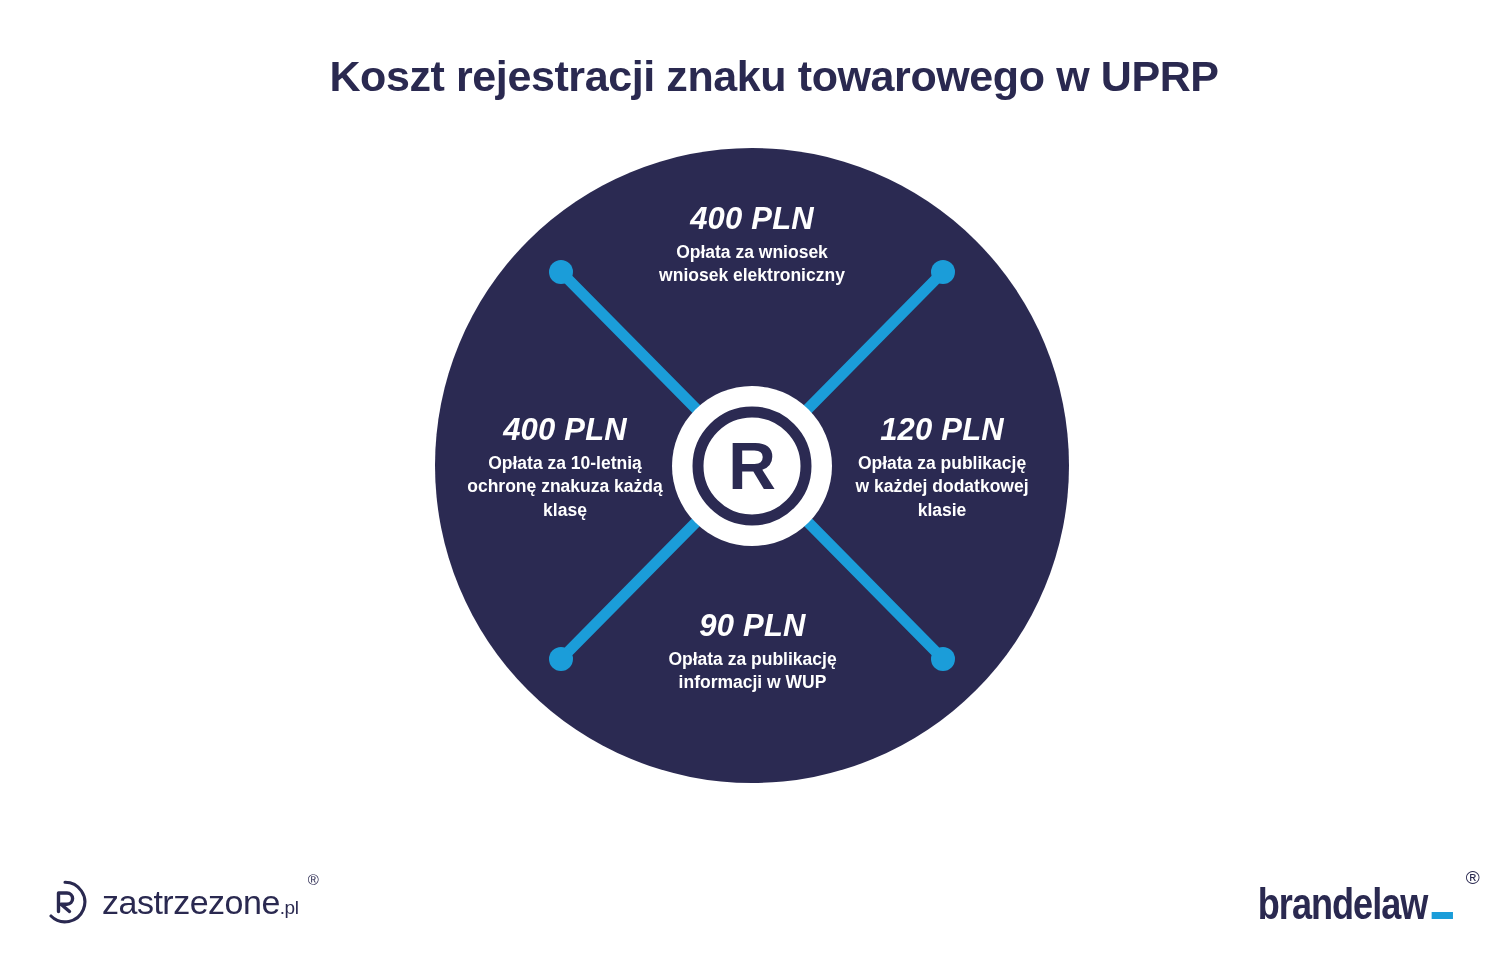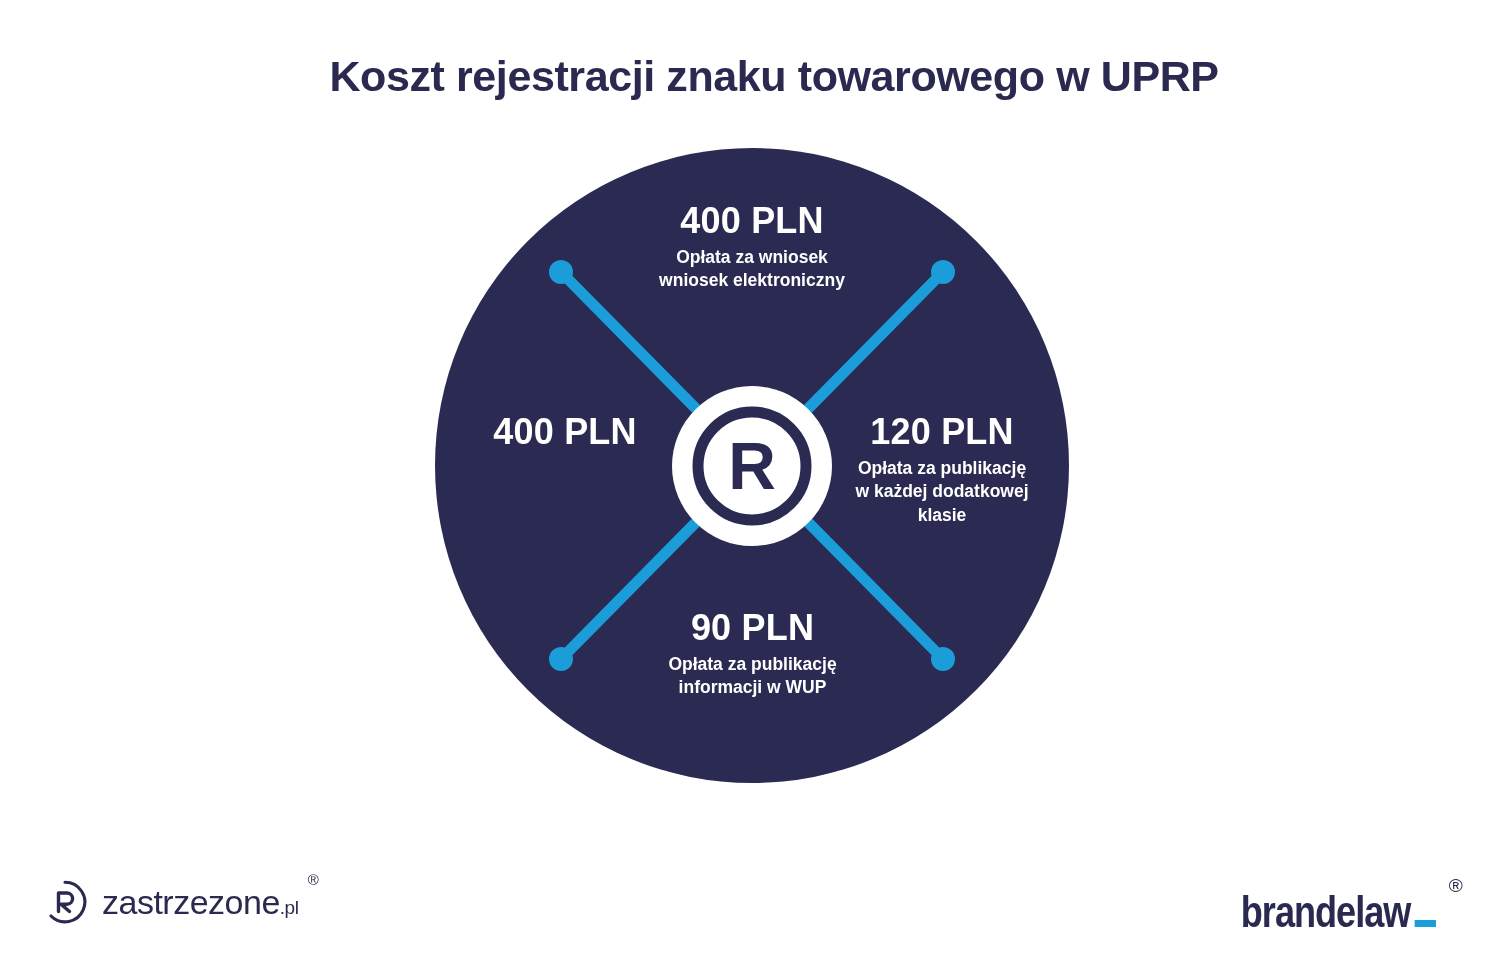--- a/index.html
+++ b/index.html
@@ -76,25 +76,26 @@
   }
 
   
   .quad {
     position: absolute;
     color: #ffffff;
     text-align: center;
     line-height: 1.0;
   }
   .quad .amount {
-    font-size: 36px;
+    font-size: 31px;
     font-weight: bold;
     letter-spacing: 0.2px;
     margin-bottom: 7px;
     white-space: nowrap;
+    font-style: italic;
   }
   .quad .desc {
     font-size: 17.5px;
     font-weight: 700;
     line-height: 1.33;
   }
   .quad .desc span {
     display: block;
   }
 
@@ -151,25 +152,25 @@
     position: absolute;
     top: -12px;
     right: -20px;
     font-size: 15px;
     font-weight: 400;
     color: #2a2950;
   }
 
   .logo-brandelaw {
     position: absolute;
-    right: 64px;
+    right: 47px;
     top: 874px;
     height: 60px;
     display: flex;
-    align-items: flex-end;
+    align-items: center;
   }
   .logo-brandelaw .bl-word {
     position: relative;
     font-size: 44px;
     font-weight: bold;
     color: #2a2950;
     letter-spacing: -1.2px;
     line-height: 1;
     white-space: nowrap;
     transform: scaleX(0.82);
@@ -229,20 +230,25 @@
   <div class="quad quad-top">
     <div class="amount">400 PLN</div>
     <div class="desc">
       <span>Opłata za wniosek</span>
       <span>wniosek elektroniczny</span>
     </div>
   </div>
 
   <div class="quad quad-left">
     <div class="amount">400 PLN</div>
+    <div class="desc">
+      <span>Opłata za 10-letnią</span>
+      <span>ochronę znakuza każdą</span>
+      <span>klasę</span>
+    </div>
   </div>
 
   <div class="quad quad-right">
     <div class="amount">120 PLN</div>
     <div class="desc">
       <span>Opłata za publikację</span>
       <span>w każdej dodatkowej</span>
       <span>klasie</span>
     </div>
   </div>

